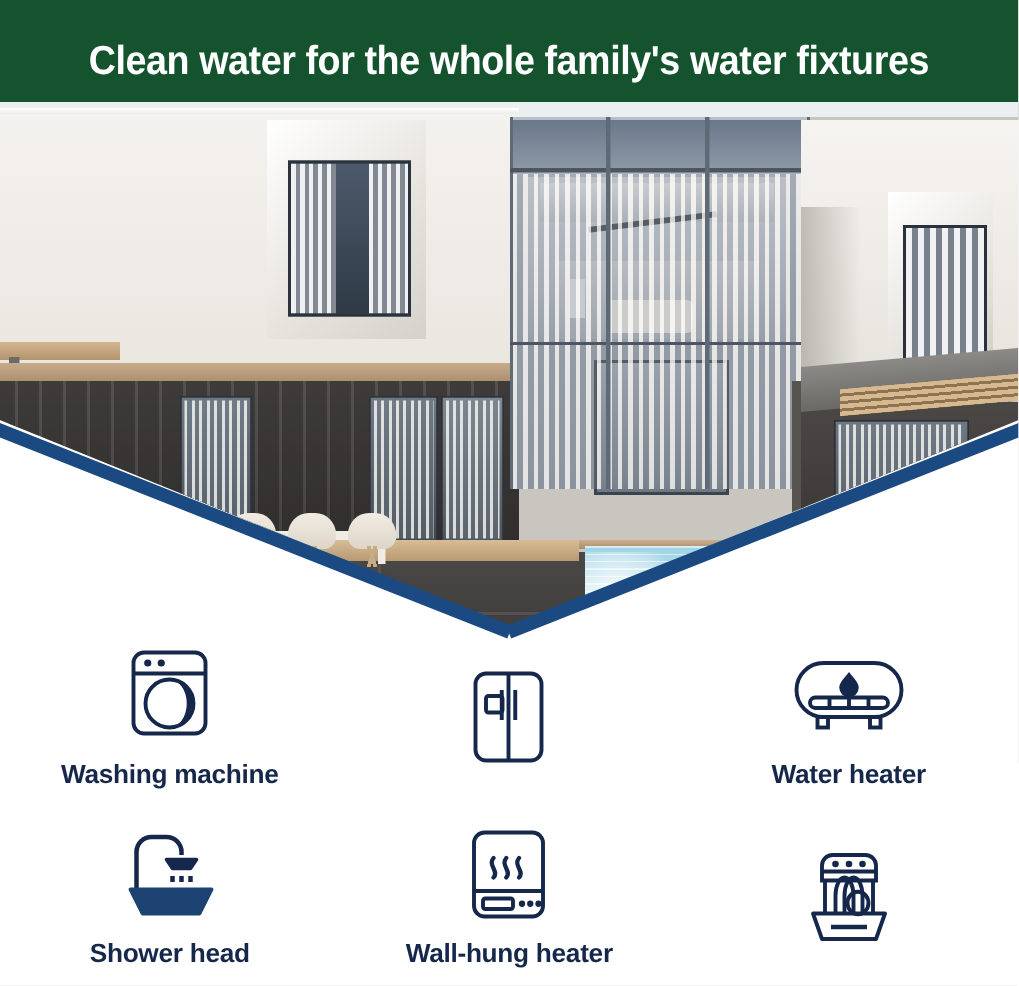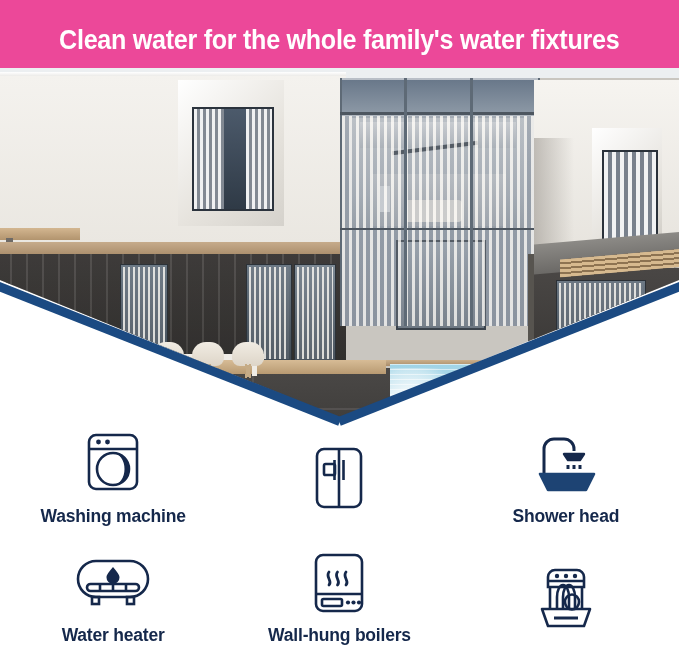--- a/index.html
+++ b/index.html
@@ -17,21 +17,21 @@
     overflow: hidden;
     background: #ffffff;
   }
 
   
   #header-banner {
     position: absolute;
     left: 0; top: 0;
     width: 679px;
     height: 80px;
-    background: #ec4899;
+    background: #14532d;
     display: flex;
     align-items: center;
     justify-content: center;
     text-align: center;
   }
   #header-title {
     color: #ffffff;
     font-size: 27px;
     font-weight: bold;
     letter-spacing: -0.3px;
@@ -434,61 +434,61 @@
           <line x1="34" y1="3" x2="34" y2="61"></line>
           <rect x="19" y="18" width="11" height="11" rx="1.6"></rect>
           <line x1="29.5" y1="14" x2="29.5" y2="34"></line>
           <line x1="38.5" y1="14" x2="38.5" y2="34"></line>
         </svg>
       </div>
     </div>
 
     <div class="icon-cell">
       <div class="icon-art">
-        <svg class="ico" width="76" height="62" viewBox="0 0 76 62" fill="none" stroke="#15284b" stroke-width="3">
-          <path d="M16 40 L16 16 a10 10 0 0 1 10 -10 h10 a10 10 0 0 1 10 10 v2"></path>
-          <path d="M36 21 h20 l-4 6 h-12 z" fill="#15284b" stroke="#15284b" stroke-width="2.4" stroke-linejoin="round"></path>
-          <line x1="40" y1="32" x2="40" y2="36"></line>
-          <line x1="46" y1="32" x2="46" y2="36"></line>
-          <line x1="52" y1="32" x2="52" y2="36"></line>
-          <path d="M12 41 H66 l-8 16 H20 z" fill="#1d4373" stroke="#1d4373" stroke-width="2.6" stroke-linejoin="round"></path>
-        </svg>
-      </div>
-      <div class="icon-label">Shower head</div>
-    </div>
-
-    <div class="icon-cell">
-      <div class="icon-art">
         <svg class="ico" width="86" height="58" viewBox="0 0 86 58" fill="none" stroke="#15284b" stroke-width="2.6">
           <rect x="8" y="7" width="70" height="36" rx="18"></rect>
           <path d="M43 13 c-4 5 -6.5 7.6 -6.5 10.4 a6.5 6.5 0 0 0 13 0 C49.5 20.6 47 18 43 13 z" fill="#15284b" stroke="none"></path>
           <rect x="17" y="30" width="52" height="7" rx="3.5"></rect>
           <line x1="30" y1="30" x2="30" y2="37"></line>
           <line x1="43" y1="30" x2="43" y2="37"></line>
           <line x1="56" y1="30" x2="56" y2="37"></line>
           <rect x="22" y="43" width="7" height="7"></rect>
           <rect x="57" y="43" width="7" height="7"></rect>
         </svg>
       </div>
       <div class="icon-label">Water heater</div>
+    </div>
+
+    <div class="icon-cell">
+      <div class="icon-art">
+        <svg class="ico" width="76" height="62" viewBox="0 0 76 62" fill="none" stroke="#15284b" stroke-width="3">
+          <path d="M16 40 L16 16 a10 10 0 0 1 10 -10 h10 a10 10 0 0 1 10 10 v2"></path>
+          <path d="M36 21 h20 l-4 6 h-12 z" fill="#15284b" stroke="#15284b" stroke-width="2.4" stroke-linejoin="round"></path>
+          <line x1="40" y1="32" x2="40" y2="36"></line>
+          <line x1="46" y1="32" x2="46" y2="36"></line>
+          <line x1="52" y1="32" x2="52" y2="36"></line>
+          <path d="M12 41 H66 l-8 16 H20 z" fill="#1d4373" stroke="#1d4373" stroke-width="2.6" stroke-linejoin="round"></path>
+        </svg>
+      </div>
+      <div class="icon-label">Shower head</div>
     </div>
 
     <div class="icon-cell">
       <div class="icon-art">
         <svg class="ico" width="66" height="62" viewBox="0 0 66 62" fill="none" stroke="#15284b" stroke-width="2.6">
           <rect x="10" y="3" width="46" height="56" rx="7"></rect>
           <line x1="10" y1="42" x2="56" y2="42"></line>
           <path d="M23 33 c4 -4 -4 -8 0 -13 M31.5 33 c4 -4 -4 -8 0 -13 M40 33 c4 -4 -4 -8 0 -13" stroke-width="2.8" stroke-linecap="round"></path>
           <rect x="16" y="47" width="20" height="7" rx="1.5"></rect>
           <circle cx="42" cy="50.5" r="2.1" fill="#15284b" stroke="none"></circle>
           <circle cx="47.5" cy="50.5" r="2.1" fill="#15284b" stroke="none"></circle>
           <circle cx="53" cy="50.5" r="2.1" fill="#15284b" stroke="none"></circle>
         </svg>
       </div>
-      <div class="icon-label">Wall-hung boilers</div>
+      <div class="icon-label">Wall-hung heater</div>
     </div>
 
     <div class="icon-cell">
       <div class="icon-art">
         <svg class="ico" width="72" height="62" viewBox="0 0 72 62" fill="none" stroke="#15284b" stroke-width="2.6">
           <path d="M18 20 V10 a7 7 0 0 1 7 -7 h22 a7 7 0 0 1 7 7 v10 z"></path>
           <line x1="18" y1="14" x2="54" y2="14"></line>
           <circle cx="27" cy="9" r="2.2" fill="#15284b" stroke="none"></circle>
           <circle cx="36" cy="9" r="2.2" fill="#15284b" stroke="none"></circle>
           <circle cx="45" cy="9" r="2.2" fill="#15284b" stroke="none"></circle>

